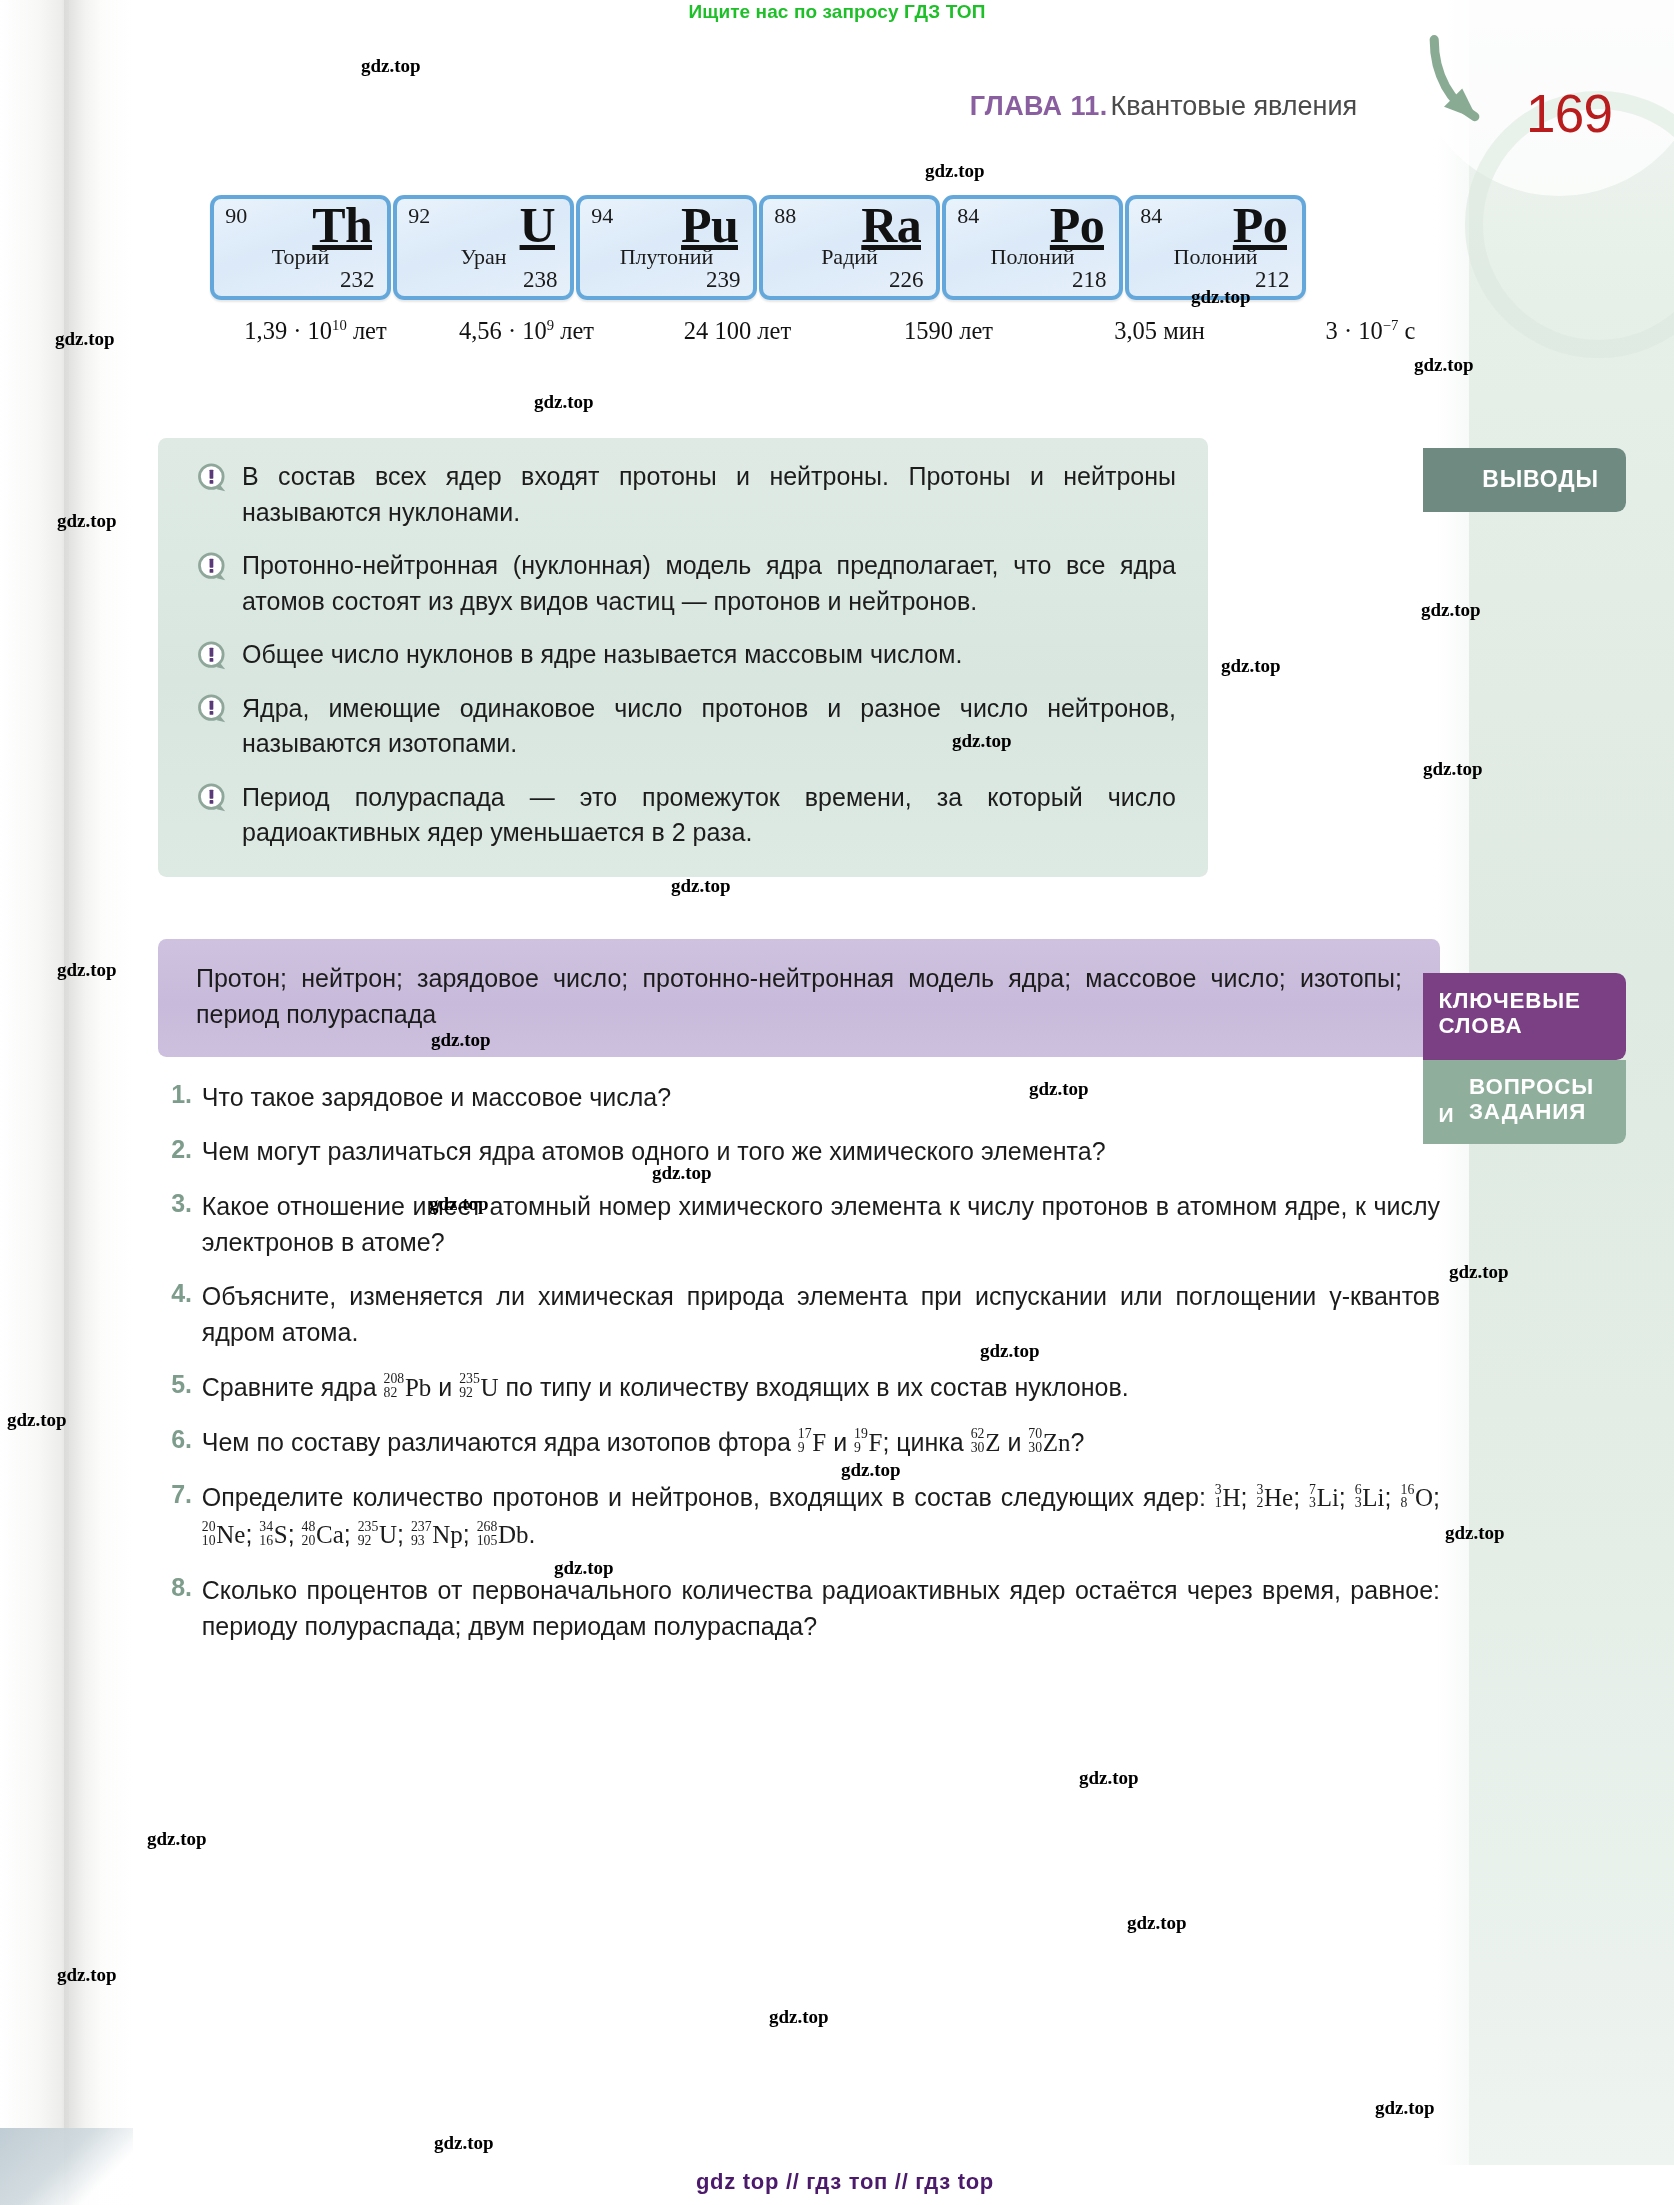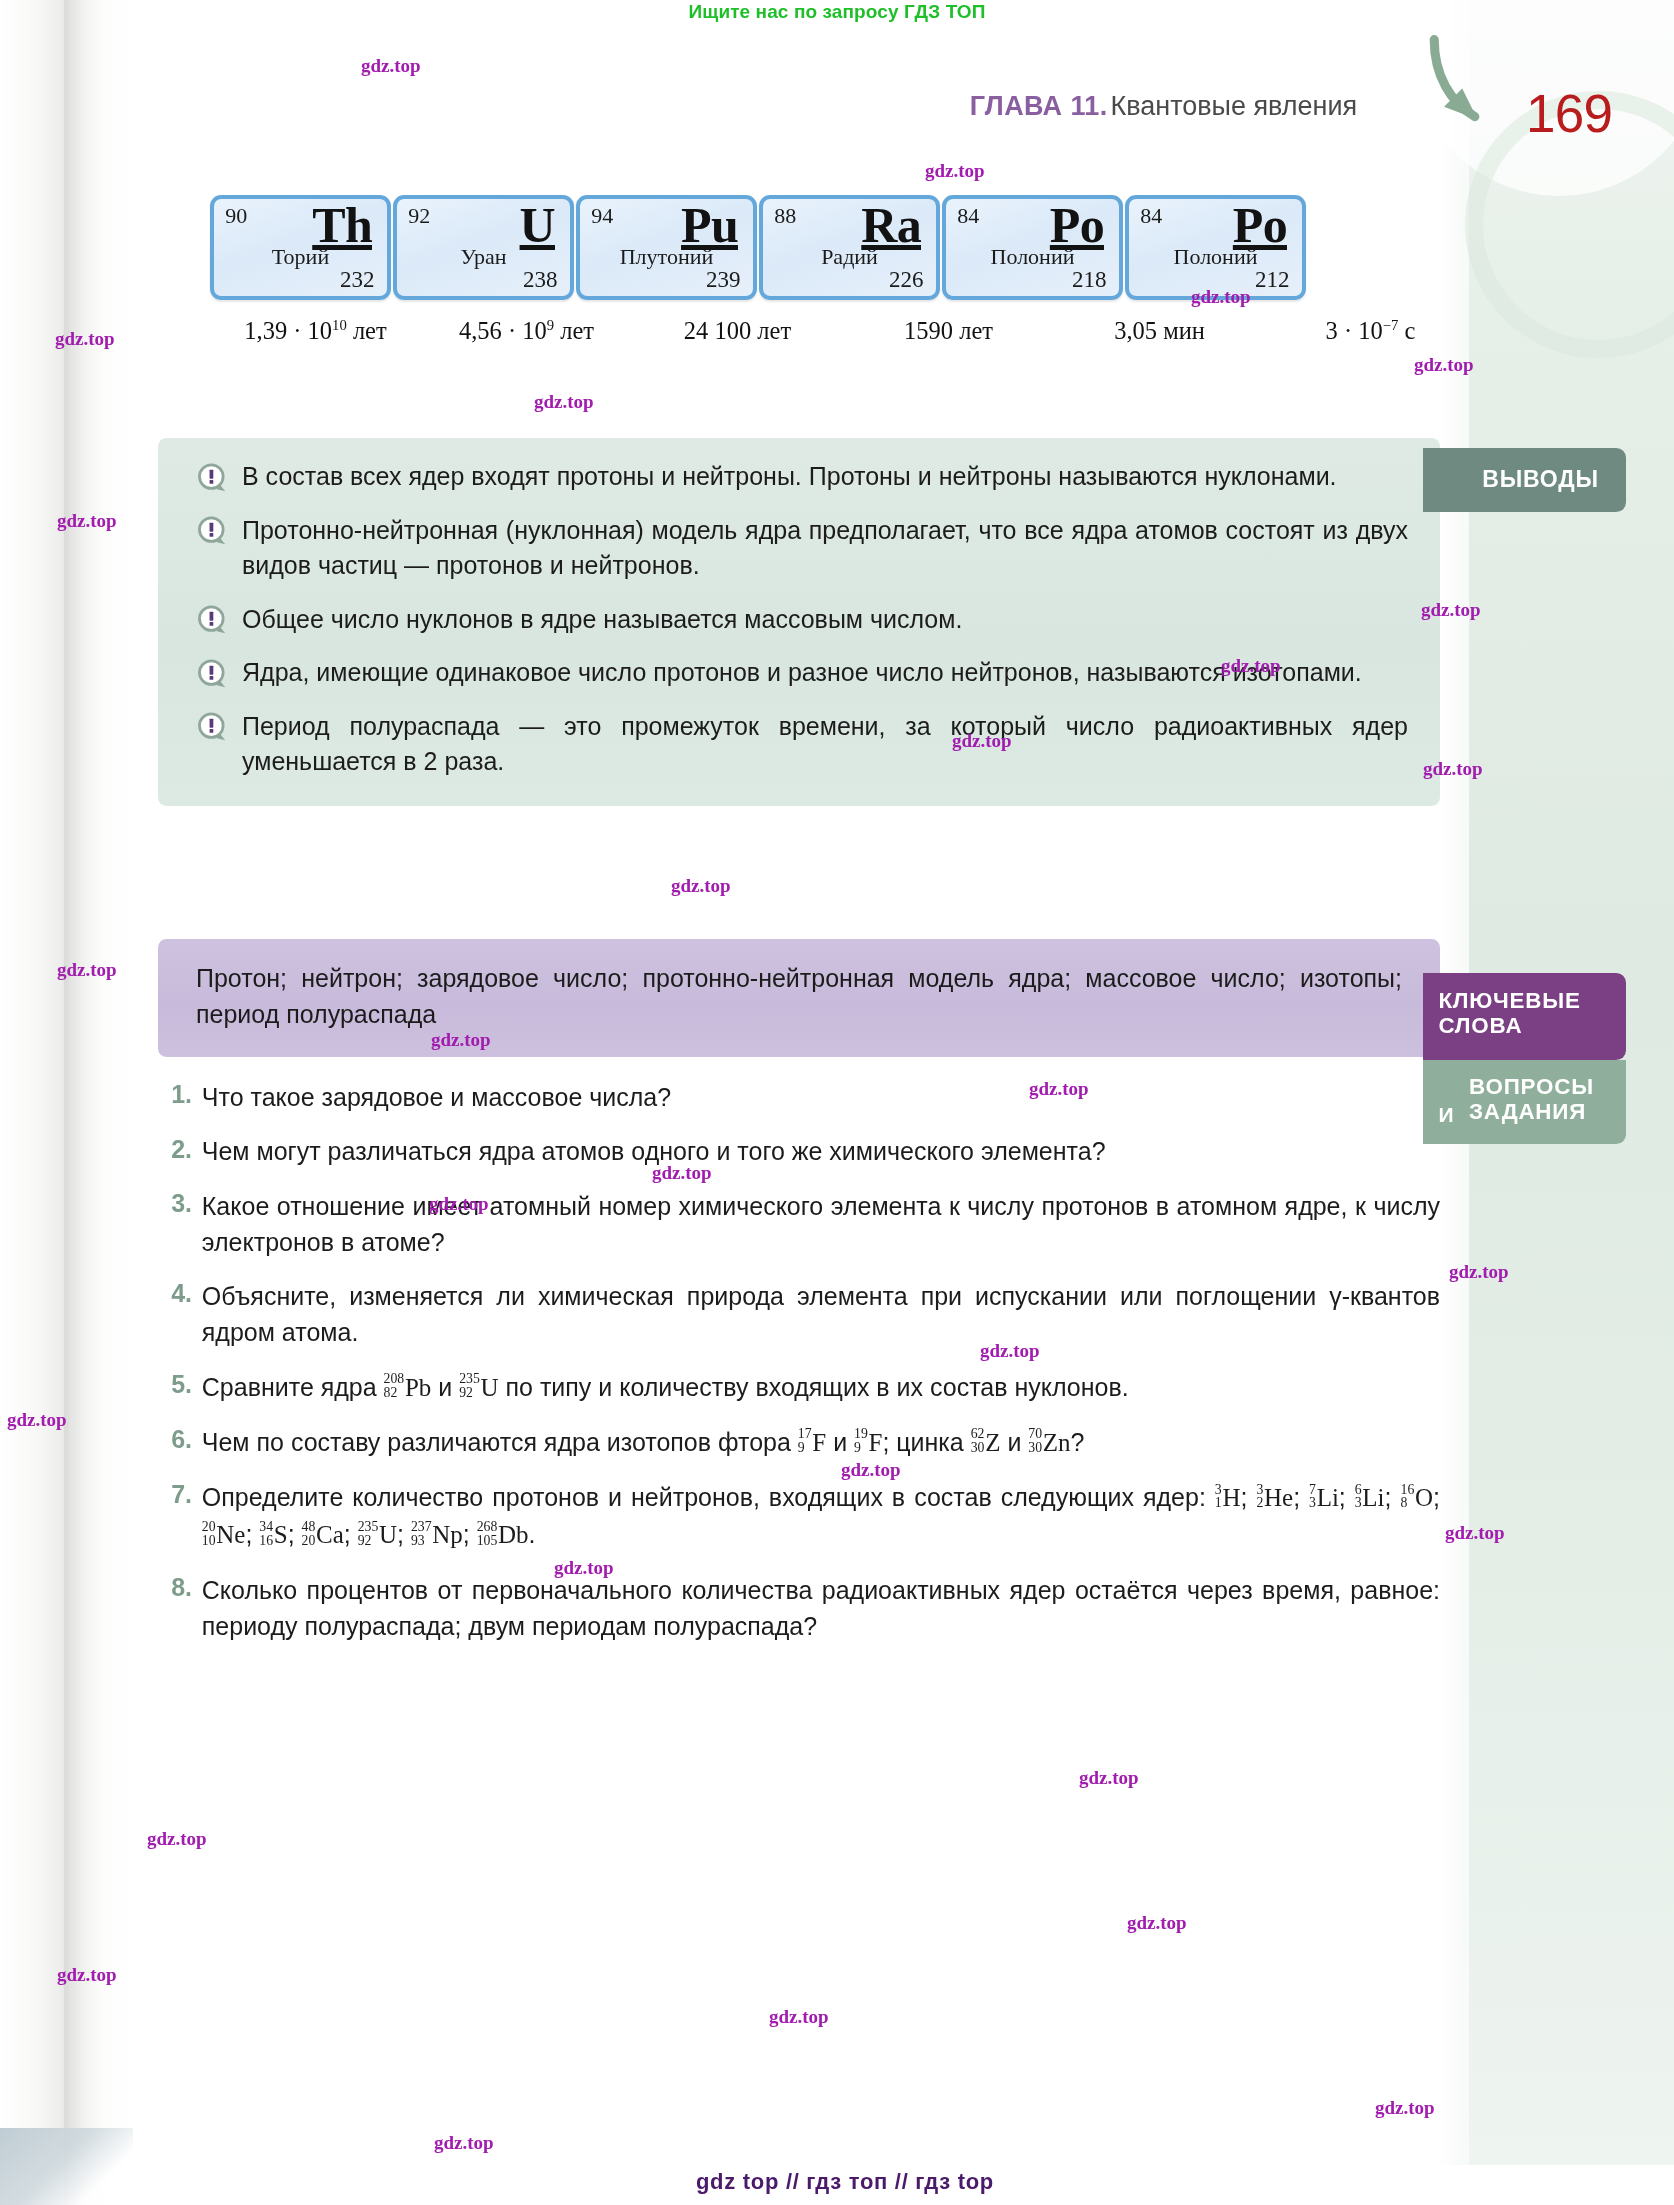--- a/index.html
+++ b/index.html
@@ -103,21 +103,21 @@
   #halflives{
     position:absolute;left:218px;top:317px;display:flex;gap:16px;
   }
   #halflives .hl{
     width:195px;text-align:center;font-size:24.5px;color:#121212;white-space:nowrap;
   }
   #halflives sup{font-size:14.7px;vertical-align:super;}
 
   
   #concl{
-    position:absolute;left:158px;top:438px;width:1282px;
+    position:absolute;left:158px;top:438px;width:1050px;
     background:linear-gradient(180deg,#dfeae4 0%,#d9e6e0 55%,#dde9e3 100%);
     border-radius:8.4px 8.4px 8.4px 8.4px;
     padding:21px 32px 24px 38px;box-sizing:border-box;
   }
   .cItem{display:flex;align-items:flex-start;margin-bottom:18px;}
   .cItem:last-child{margin-bottom:2.8px;}
   .bubble{
     flex:0 0 auto;width:32px;height:32px;margin:2.8px 14px 0 0;position:relative;
   }
   .cTxt{
@@ -182,21 +182,21 @@
   .iso{display:inline-block;position:relative;white-space:nowrap;
        font-family:Liberation Serif, serif;}
   .iso .ss{display:inline-block;vertical-align:-0.10em;text-align:right;
            font-size:.55em;line-height:1.0;margin-right:0.7px;}
   .iso .ss i{display:block;font-style:normal;}
   .iso .el{font-size:1.0em;}
 
   
   .wm{
     position:absolute;font-family:"Liberation Sans",sans-serif;
-    color:#a21caf;font-size:19px;font-weight:400;white-space:nowrap;
+    color:#000000;font-size:19px;font-weight:400;white-space:nowrap;
     pointer-events:none;
   }
   .wmserif{font-family:"Liberation Serif",serif;font-weight:700;}
 </style>
 </head>
 <body>
 
 <div id="scan"></div>
 <div id="greenband"></div>
 <div id="circledeco"></div>

